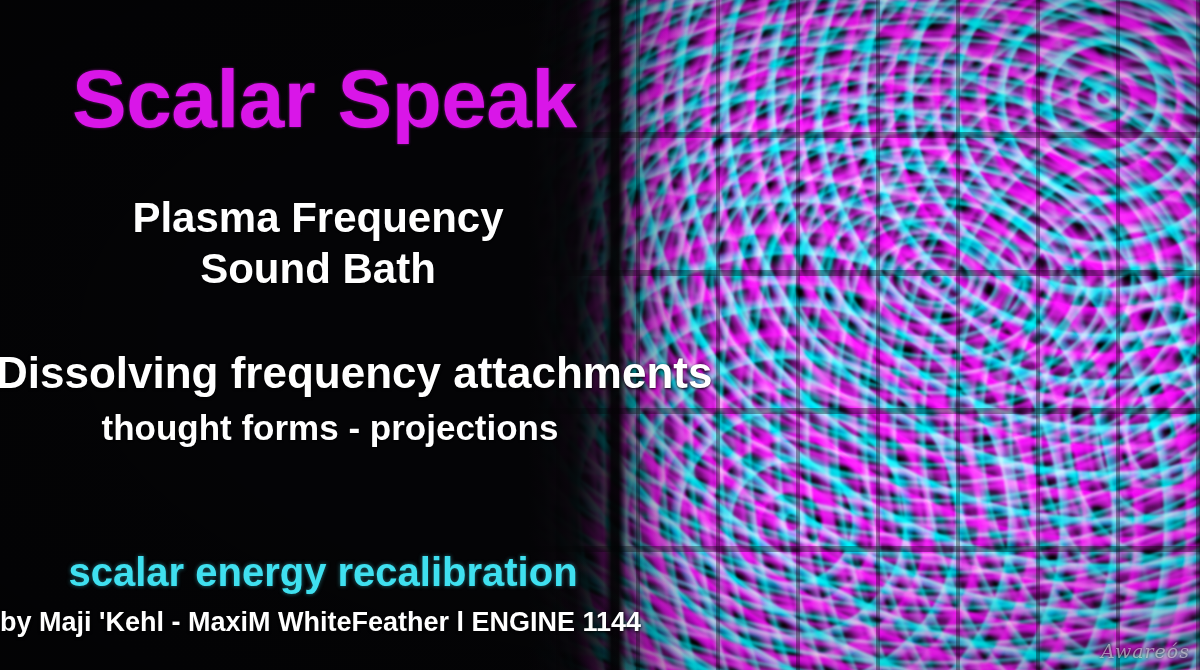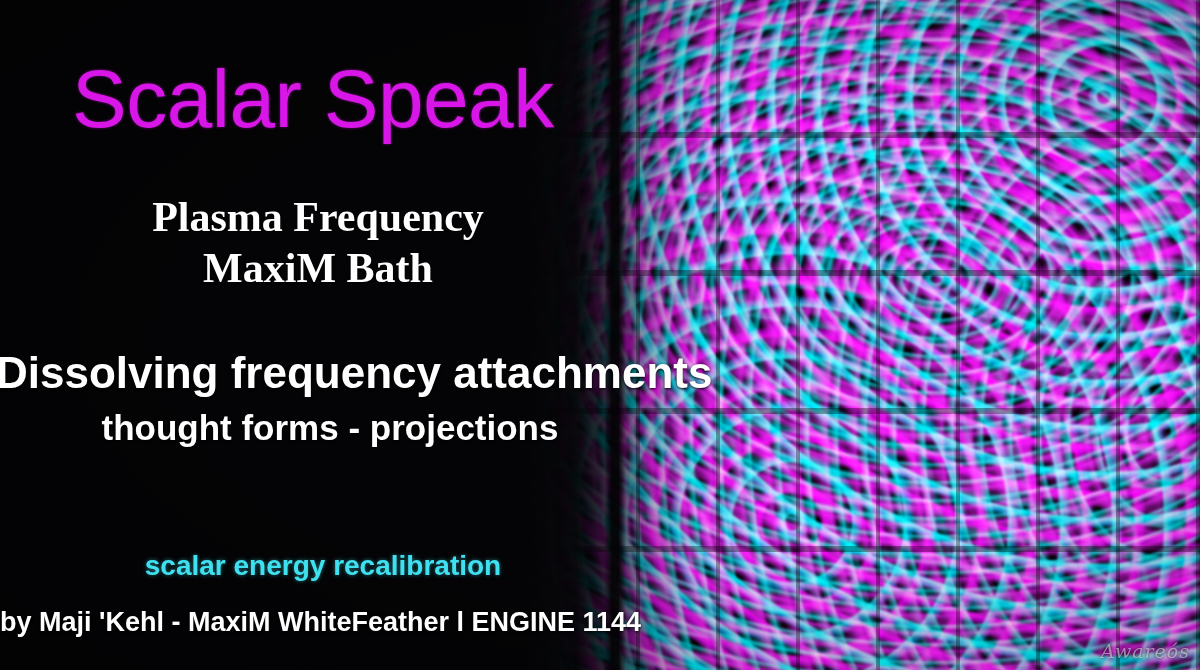--- a/index.html
+++ b/index.html
@@ -156,40 +156,39 @@
   #text-layer {
     position: absolute;
     inset: 0;
   }
 
   .title {
     position: absolute;
     left: 72px;
     top: 58px;
     font-size: 82px;
-    font-weight: 400;
+    font-weight: 700;
     line-height: 1;
     color: #d916e8;
     letter-spacing: -0.5px;
     white-space: nowrap;
     text-shadow: 0 0 3px rgba(217,22,232,0.55);
   }
 
   .subtitle {
     position: absolute;
     left: 0;
     top: 192px;
     width: 636px;
     text-align: center;
     font-size: 42px;
     font-weight: 700;
     line-height: 1.22;
     color: #ffffff;
     text-shadow: 0 1px 2px rgba(0,0,0,0.9);
-    font-family: Liberation Serif, serif;
   }
 
   .headline {
     position: absolute;
     left: -4px;
     top: 351px;
     width: 692px;
     text-align: center;
     font-size: 44px;
     font-weight: 700;
@@ -211,21 +210,21 @@
     color: #ffffff;
     text-shadow: 0 1px 2px rgba(0,0,0,0.9);
   }
 
   .tagline {
     position: absolute;
     left: 0;
     top: 552px;
     width: 646px;
     text-align: center;
-    font-size: 28px;
+    font-size: 40px;
     font-weight: 700;
     line-height: 1;
     color: #3fe0f0;
     text-shadow: 0 0 4px rgba(63,224,240,0.5);
   }
 
   .byline {
     position: absolute;
     left: 0;
     top: 609px;
@@ -266,21 +265,21 @@
     <div class="fade-left"></div>
     <div class="vignette"></div>
   </div>
 
   <div id="text-layer">
 
     <div class="title">Scalar Speak</div>
 
     <div class="subtitle">
       <div>Plasma Frequency</div>
-      <div>MaxiM Bath</div>
+      <div>Sound Bath</div>
     </div>
 
     <div class="headline">Dissolving frequency attachments</div>
 
     <div class="detail">
       <div>thought forms - projections</div>
     </div>
 
     <div class="tagline">scalar energy recalibration</div>
 

